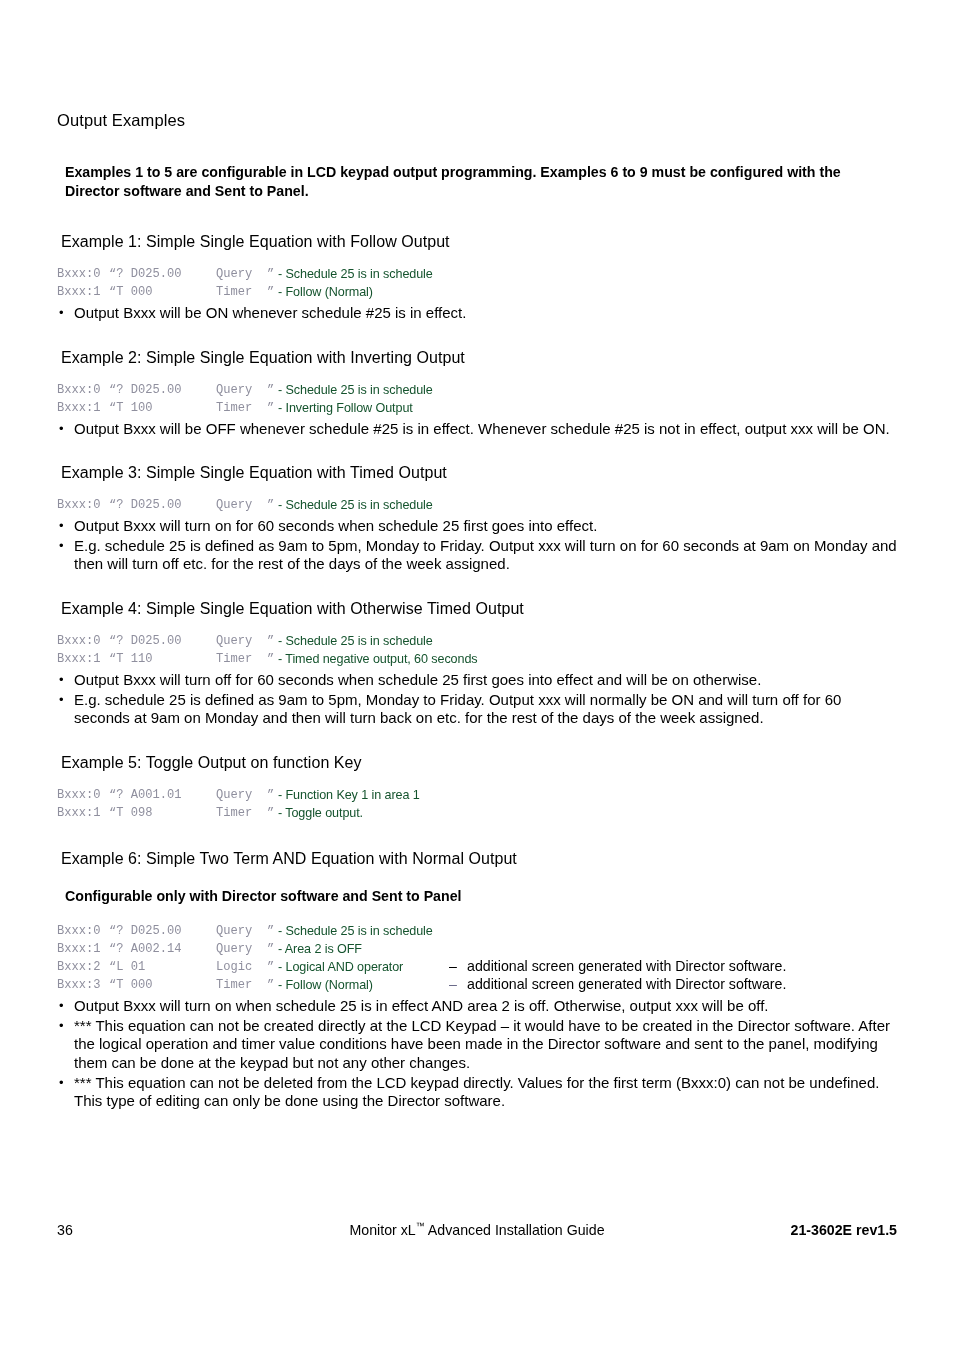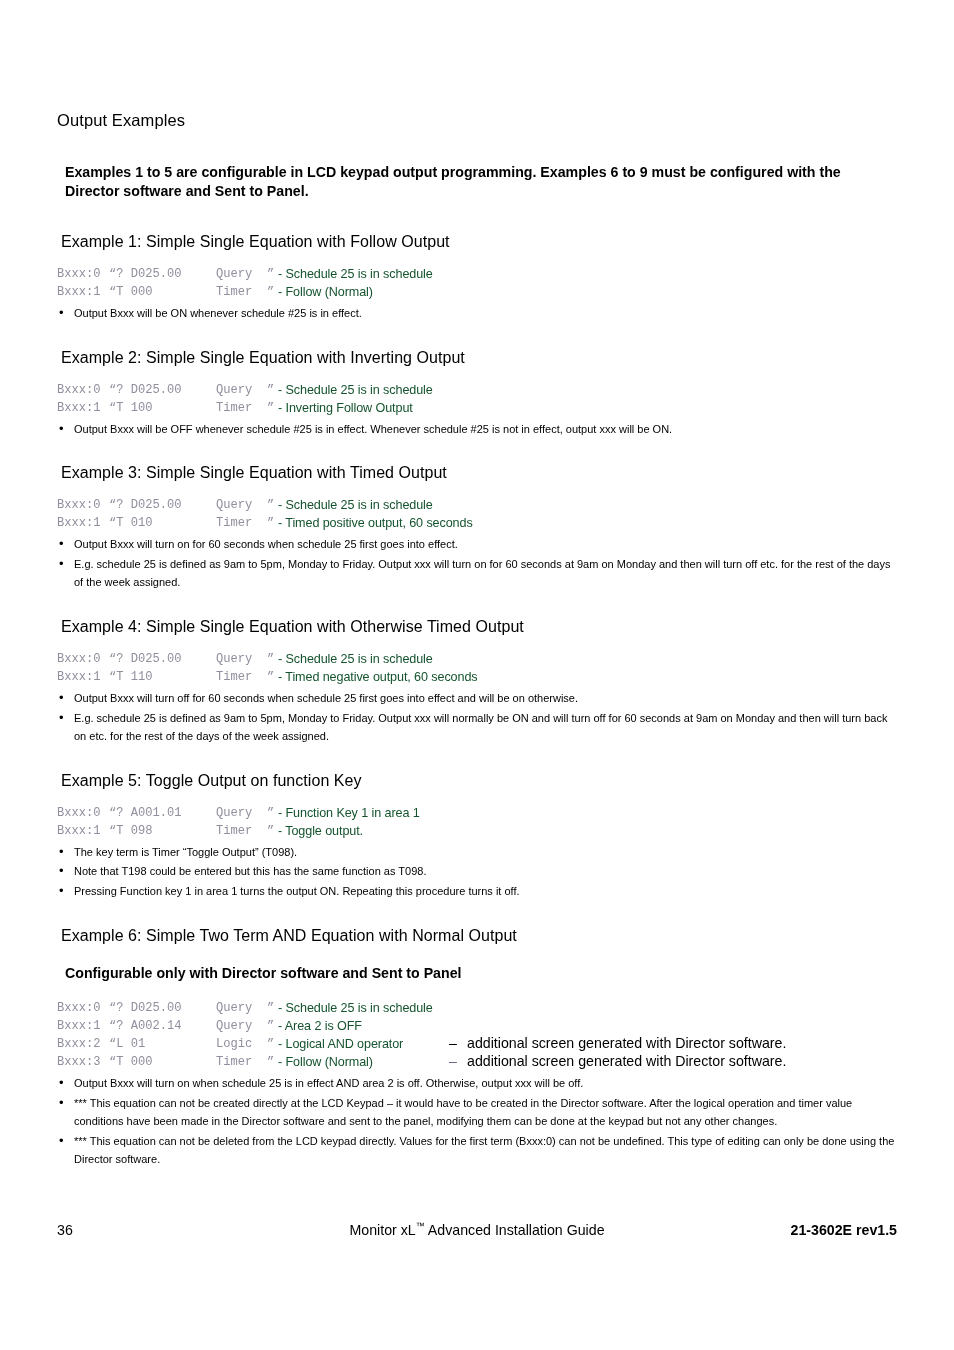--- a/index.html
+++ b/index.html
@@ -129,21 +129,21 @@
 
   
   ul.bullets {
     list-style: none;
     margin: 0;
     padding: 0;
   }
   ul.bullets li {
     position: relative;
     padding-left: 17px;
-    font-size: 11px;
+    font-size: 15px;
     line-height: 18.6px;
     margin: 0 0 1px 0;
     text-align: left;
   }
   ul.bullets li::before {
     content: "\2022";
     position: absolute;
     left: 2px;
     top: 0;
     font-size: 13px;
@@ -216,21 +216,20 @@
         </div>
         <div class="gap-after-code"></div>
         <ul class="bullets">
           <li>Output Bxxx will be OFF whenever schedule #25 is in effect. Whenever schedule #25 is not in effect, output xxx will be ON.</li>
         </ul>
         <div class="gap-before-h2"></div>
         <h2 class="example-title">Example 3: Simple Single Equation with Timed Output</h2>
         <div class="gap-after-h2"></div>
         <div class="code-block">
           <div class="code-row"><span class="col-term">Bxxx:0</span><span class="col-quote">“</span><span class="col-expr">? D025.00</span><span class="col-kind">Query</span><span class="col-endquote">”</span><span class="desc">- Schedule 25 is in schedule</span></div>
-          <div class="code-row"><span class="col-term">Bxxx:1</span><span class="col-quote">“</span><span class="col-expr">T 010</span><span class="col-kind">Timer</span><span class="col-endquote">”</span><span class="desc">- Timed positive output, 60 seconds</span></div>
         </div>
         <div class="gap-after-code"></div>
         <ul class="bullets">
           <li>Output Bxxx will turn on for 60 seconds when schedule 25 first goes into effect.</li>
           <li>E.g. schedule 25 is defined as 9am to 5pm, Monday to Friday. Output xxx will turn on for 60 seconds at 9am on Monday and then will turn off etc. for the rest of the days of the week assigned.</li>
         </ul>
         <div class="gap-before-h2"></div>
         <h2 class="example-title">Example 4: Simple Single Equation with Otherwise Timed Output</h2>
         <div class="gap-after-h2"></div>
         <div class="code-block">
@@ -243,25 +242,20 @@
           <li>E.g. schedule 25 is defined as 9am to 5pm, Monday to Friday.  Output xxx will normally be ON and will turn off for 60 seconds at 9am on Monday and then will turn back on etc. for the rest of the days of the week assigned.</li>
         </ul>
         <div class="gap-before-h2"></div>
         <h2 class="example-title">Example 5: Toggle Output on function Key</h2>
         <div class="gap-after-h2"></div>
         <div class="code-block">
           <div class="code-row"><span class="col-term">Bxxx:0</span><span class="col-quote">“</span><span class="col-expr">? A001.01</span><span class="col-kind">Query</span><span class="col-endquote">”</span><span class="desc">- Function Key 1 in area 1</span></div>
           <div class="code-row"><span class="col-term">Bxxx:1</span><span class="col-quote">“</span><span class="col-expr">T 098</span><span class="col-kind">Timer</span><span class="col-endquote">”</span><span class="desc">- Toggle output.</span></div>
         </div>
         <div class="gap-after-code"></div>
-        <ul class="bullets">
-          <li>The key term is Timer “Toggle Output” (T098).</li>
-          <li>Note that T198 could be entered but this has the same function as T098.</li>
-          <li>Pressing Function key 1 in area 1 turns the output ON. Repeating this procedure turns it off.</li>
-        </ul>
         <div class="gap-before-h2"></div>
         <h2 class="example-title">Example 6: Simple Two Term AND Equation with Normal Output</h2>
         <div class="gap-small"></div>
         <p class="body">Configurable only with Director software and Sent to Panel</p>
         <div class="gap-after-h2"></div>
         <div class="code-block">
           <div class="code-row"><span class="col-term">Bxxx:0</span><span class="col-quote">“</span><span class="col-expr">? D025.00</span><span class="col-kind">Query</span><span class="col-endquote">”</span><span class="desc">- Schedule 25 is in schedule</span></div>
           <div class="code-row"><span class="col-term">Bxxx:1</span><span class="col-quote">“</span><span class="col-expr">? A002.14</span><span class="col-kind">Query</span><span class="col-endquote">”</span><span class="desc">- Area 2 is OFF</span></div>
           <div class="code-row"><span class="col-term">Bxxx:2</span><span class="col-quote">“</span><span class="col-expr">L 01</span><span class="col-kind">Logic</span><span class="col-endquote">”</span><span class="desc">- Logical AND operator</span><span class="aside"><span class="dash">–</span><span>additional screen generated with Director software.</span></span></div>
           <div class="code-row"><span class="col-term">Bxxx:3</span><span class="col-quote">“</span><span class="col-expr">T 000</span><span class="col-kind">Timer</span><span class="col-endquote">”</span><span class="desc">- Follow (Normal)</span><span class="aside faded"><span class="dash">–</span><span>additional screen generated with Director software.</span></span></div>

